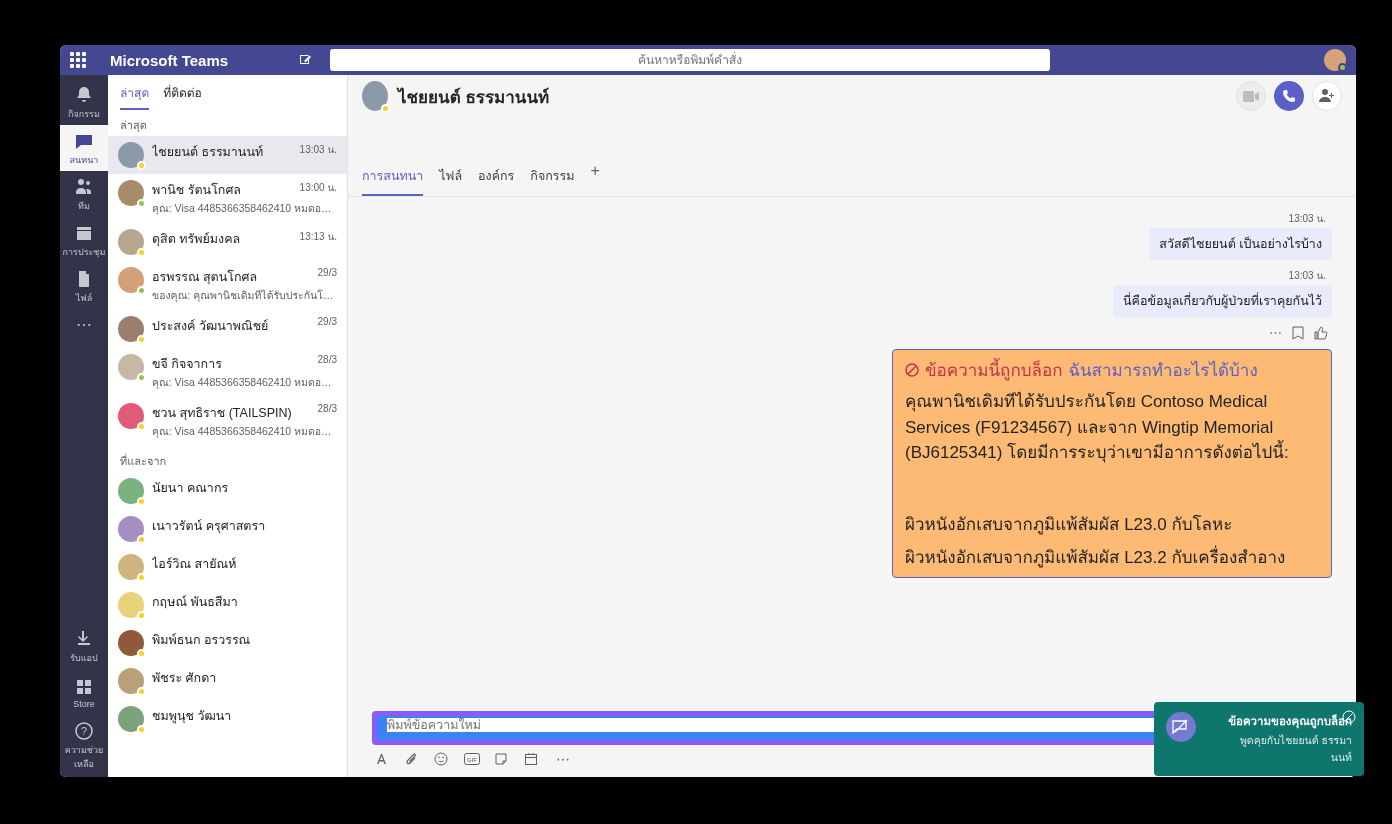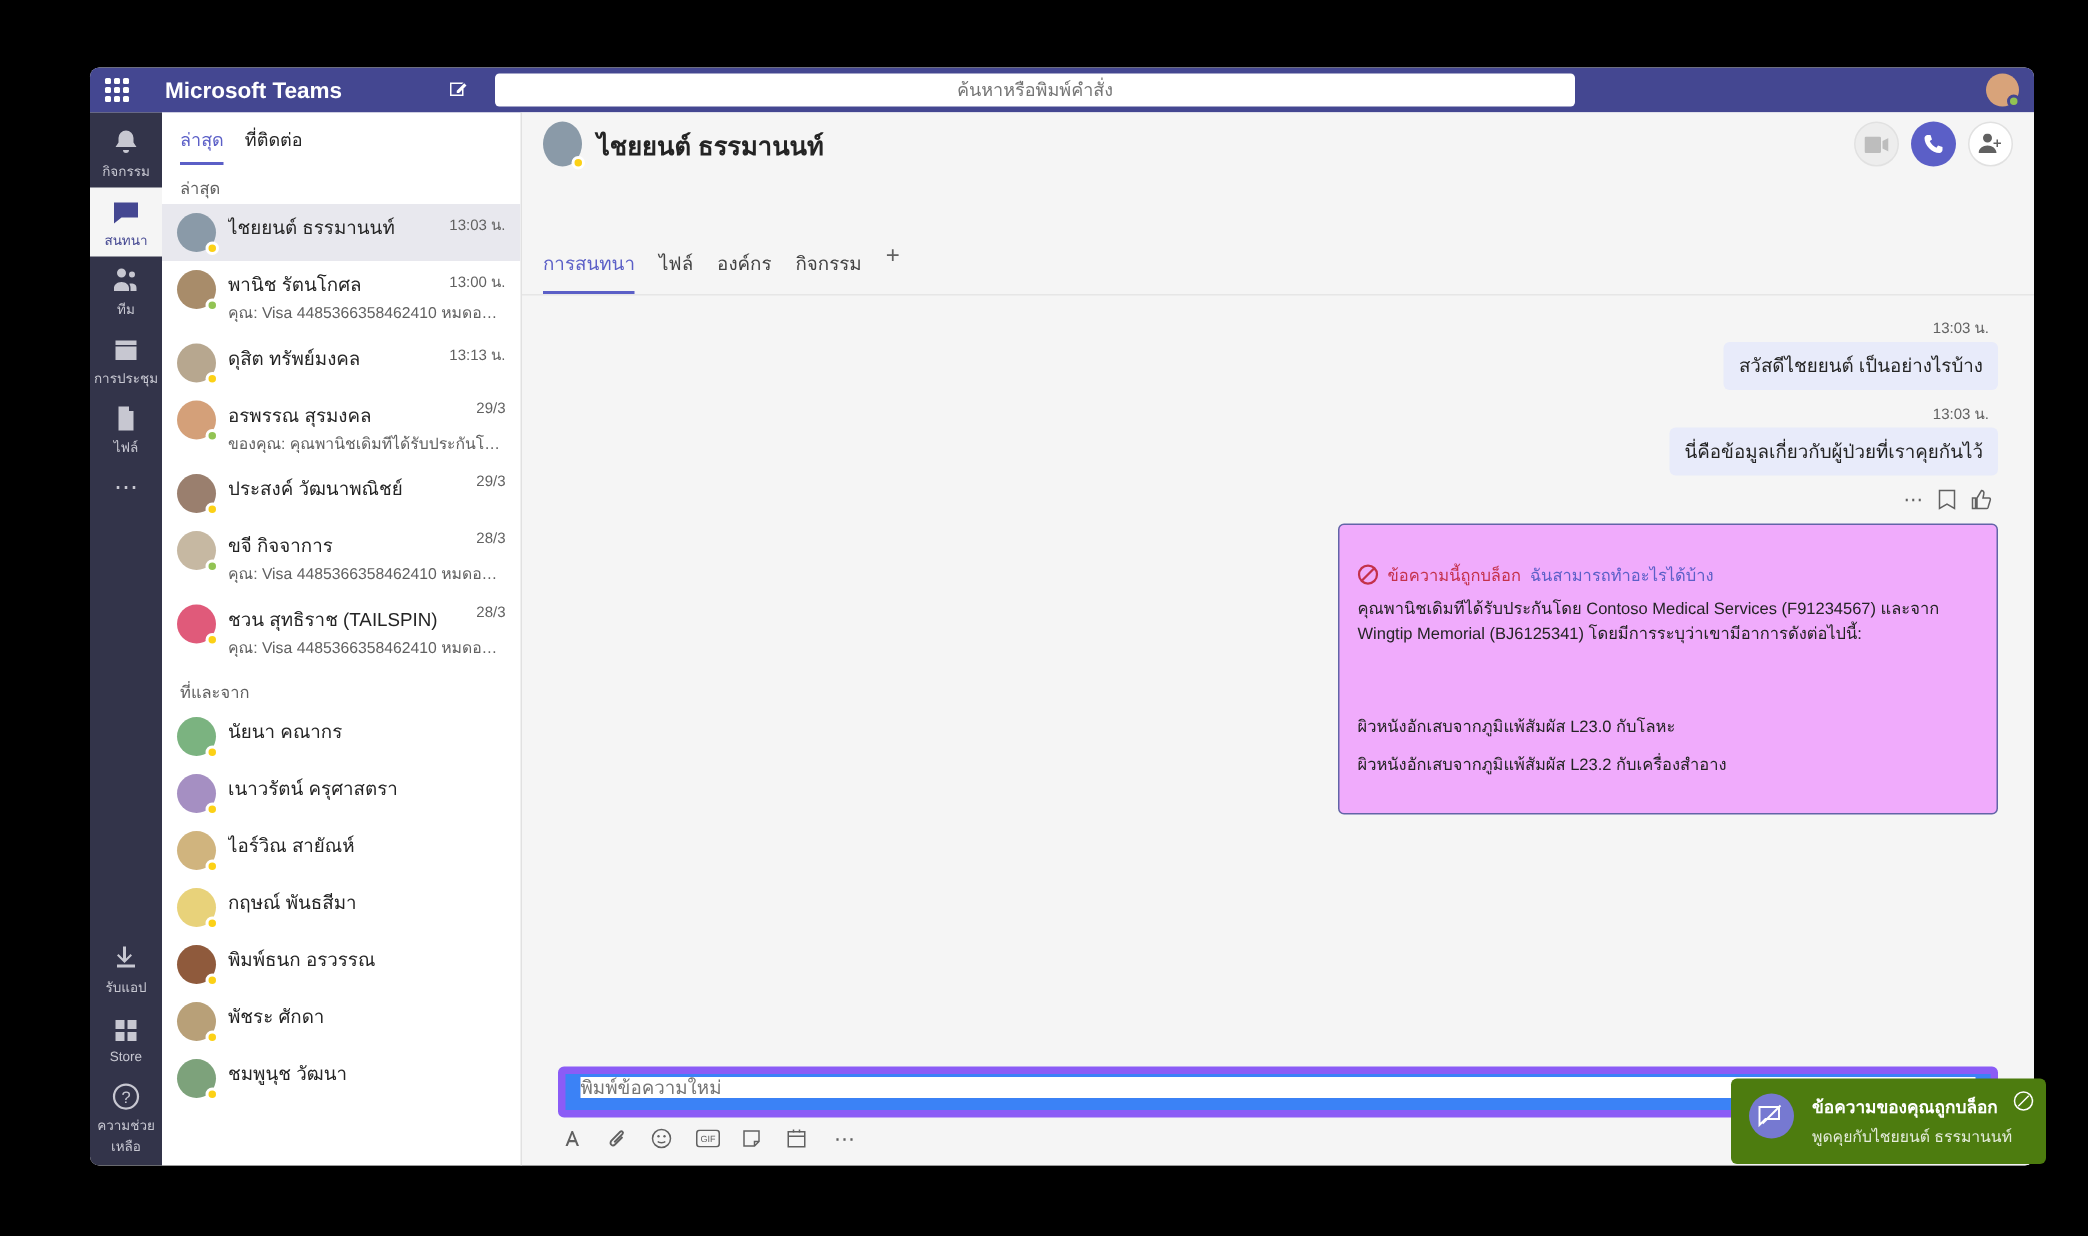--- a/index.html
+++ b/index.html
@@ -198,25 +198,25 @@
     position:relative;
   }
   .blocked-toolbar {
     position:absolute;
     right:4px; top:-24px;
     display:flex; gap:10px;
     font-size:13px; color:#616161;
     align-items:center;
   }
   .blocked {
-    background:#f0abfc;
+    background:#fdba74;
     border:1px solid #6264a7;
     border-radius:4px;
-    padding:24px 12px;
-    font-size:11px;
+    padding:6px 12px;
+    font-size:17px;
   }
   .blocked-head { display:flex; align-items:center; gap:6px; margin-bottom:6px; }
   .blk-title { color:#c4314b; font-weight:400; }
   .blk-link { color:#5b5fc7; cursor:pointer; }
   .blocked p { margin-bottom:8px; line-height:1.5; }
 
   
   .compose-area { padding: 8px 24px 10px; }
   .compose-box {
     background:#3b82f6;
@@ -239,28 +239,29 @@
   }
   .compose-tools .spacer { flex:1; }
   .compose-tools .tool { cursor:pointer; width:18px; text-align:center; }
   .send { cursor:pointer; }
 
   
   .toast {
     position:absolute;
     right:28px; bottom:48px;
     width:210px;
-    background:#4d7c0f;
+    background:#0f766e;
     color:#fff;
     border-radius:4px;
     padding:10px 12px;
     display:flex;
-    gap:12px;
+    gap:28px;
     align-items:flex-start;
     font-size:11.5px;
+    text-align:right;
   }
   .toast .ticon {
     width:30px; height:30px; border-radius:50%;
     background:#7679d1;
     display:flex; align-items:center; justify-content:center;
     flex:0 0 30px;
   }
   .toast .tbody { flex:1; }
   .toast .ttitle { font-weight:600; }
   .toast .tsub { opacity:.85; font-size:10.5px; margin-top:2px; }
@@ -391,21 +392,21 @@
     <div class="cbody">
                 <div class="cname">ดุสิต ทรัพย์มงคล</div>
               </div>
     <div class="ctime">13:13 น.</div>
             </div>
             <div class="citem">
               <div class="cavatar" style="background:#d4a079">
                 <div class="pres" style="background:#92c353"></div>
               </div>
     <div class="cbody">
-                <div class="cname">อรพรรณ สุรมงคล</div>
+                <div class="cname">อรพรรณ สุตนโกศล</div>
                 <div class="cpreview">ของคุณ: คุณพานิชเดิมทีได้รับประกันโดย Contoso M...</div>
               </div>
     <div class="ctime">29/3</div>
             </div>
             <div class="citem">
               <div class="cavatar" style="background:#9a7f6e">
                 <div class="pres" style="background:#fcd116"></div>
               </div>
     <div class="cbody">
                 <div class="cname">ประสงค์ วัฒนาพณิชย์</div>

